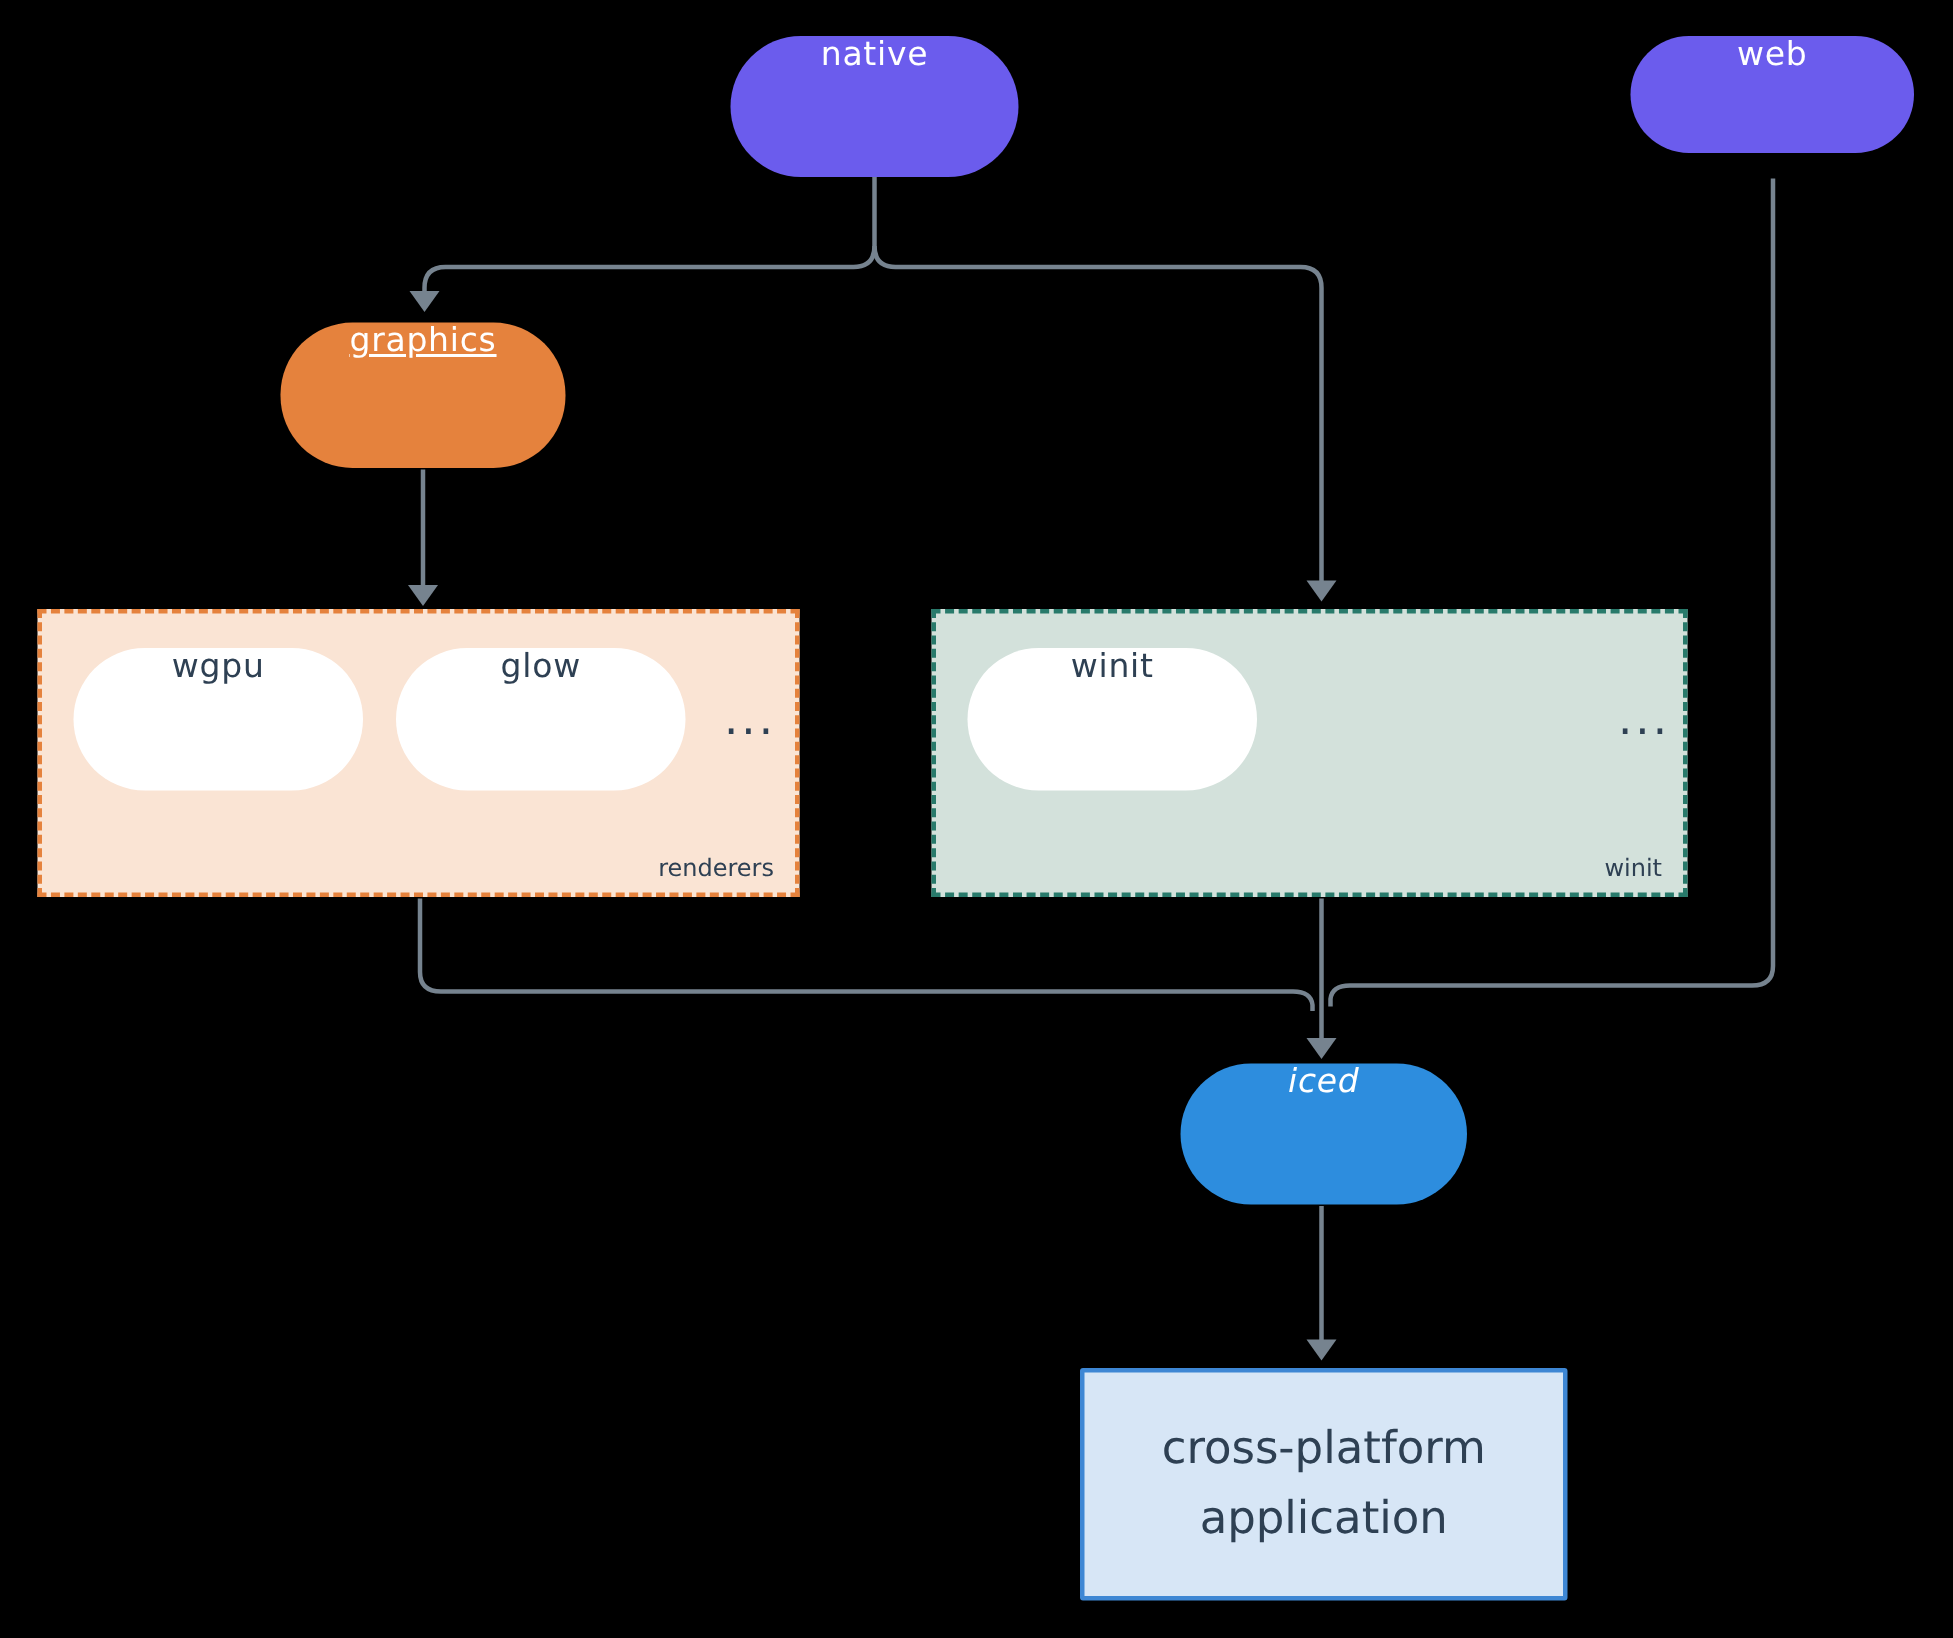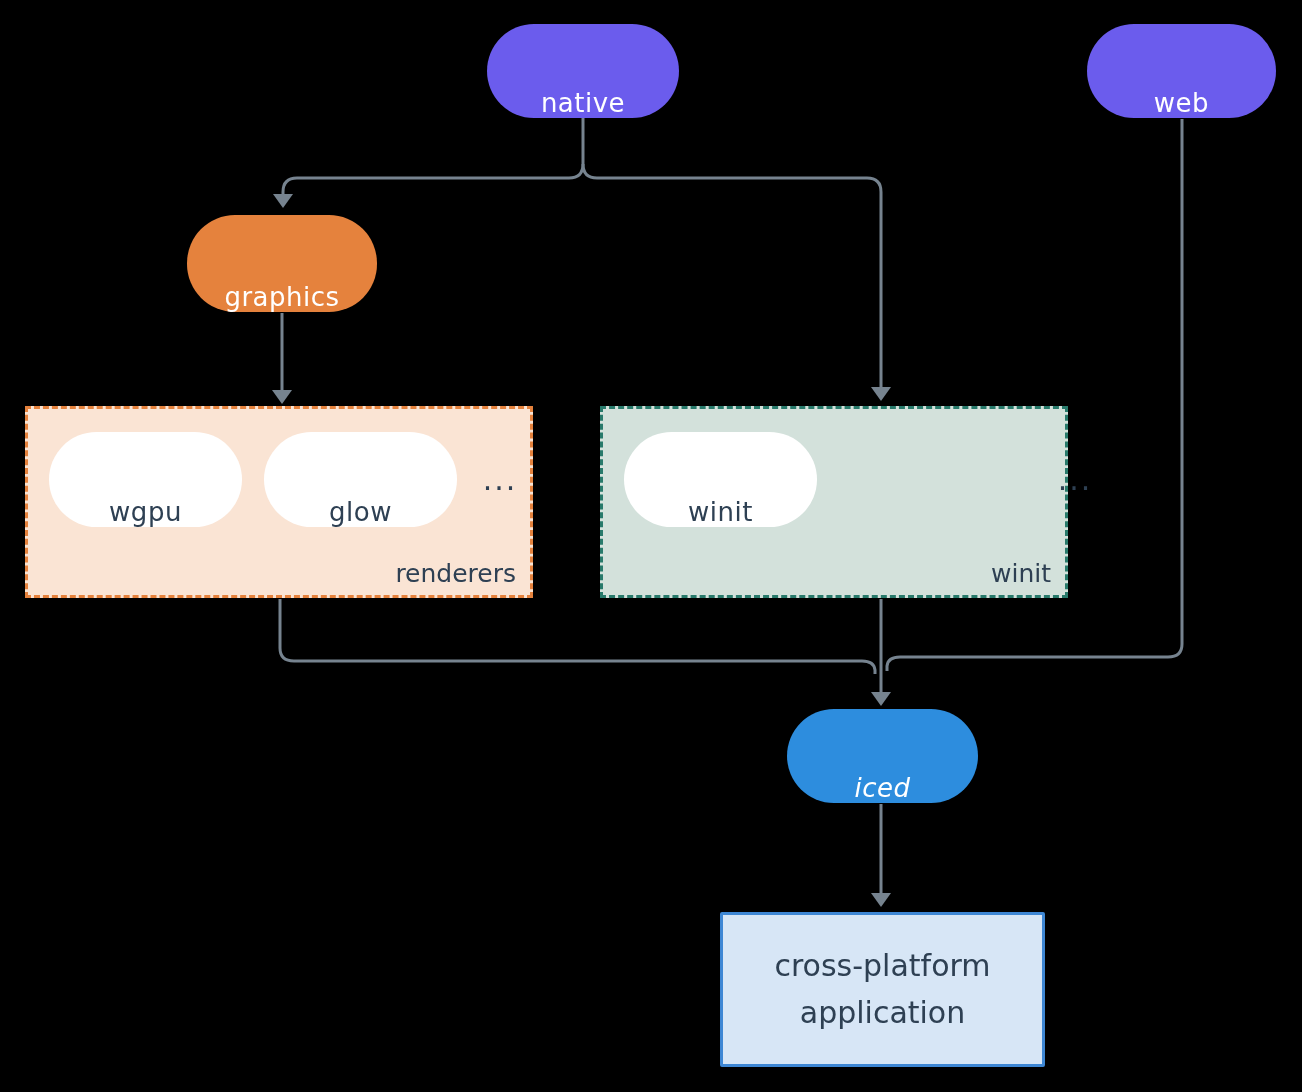--- a/index.html
+++ b/index.html
@@ -32,64 +32,64 @@
     width: 1302px; height: 1092px;
   }
   .connectors path.wire {
     fill: none;
     stroke: var(--c-line);
     stroke-width: 3;
   }
   .connectors path.head { fill: var(--c-line); stroke: none; }
   .pill {
     position: absolute;
-    display: flex; align-items: flex-end; justify-content: center;
+    display: flex; align-items: flex-start; justify-content: center;
     border-radius: 48px;
-    font-size: 26px;
+    font-size: 22px;
     letter-spacing: 0.5px;
   }
   .pill.purple { background: var(--c-purple); color: var(--c-white); }
   .pill.orange { background: var(--c-orange); color: var(--c-white); }
   .pill.blue   { background: var(--c-blue);   color: var(--c-white); }
   .pill.white  { background: var(--c-white);  color: var(--c-dark); }
 
   .node-native   { left: 487px; top: 24px;  width: 192px; height: 94px; }
-  .node-web      { left: 1087px; top: 24px; width: 189px; height: 94px; }
-  .node-graphics { left: 187px; top: 215px; width: 190px; height: 97px; }
+  .node-web      { left: 1087px; top: 24px; width: 189px; height: 78px; }
+  .node-graphics { left: 187px; top: 215px; width: 190px; height: 97px; text-decoration: underline; }
   .node-iced     { left: 787px; top: 709px; width: 191px; height: 94px; font-style: italic; }
 
   .group {
     position: absolute;
     top: 406px; height: 192px;
   }
   .group-renderers {
     left: 25px; width: 508px;
     background: var(--c-peach);
     border: 3px dashed var(--c-orange);
   }
   .group-shells {
-    left: 600px; width: 468px;
+    left: 621px; width: 504px;
     background: var(--c-mint);
     border: 3px dashed var(--c-teal);
   }
   .group .item-pill {
     position: absolute; top: 23px;
     width: 193px; height: 95px;
   }
   .group .item-0 { left: 21px; }
   .group .item-1 { left: 236px; }
   .ellipsis {
     position: absolute; top: 23px; left: 442px;
     width: 60px; height: 95px;
     display: flex; align-items: center; justify-content: center;
     color: var(--c-dark); font-size: 30px; letter-spacing: 2px;
   }
   .group-label {
     position: absolute; right: 14px; bottom: 7px;
-    color: var(--c-dark); font-size: 25px;
+    color: var(--c-dark); font-size: 16px;
   }
   .app-box {
     position: absolute;
     left: 720px; top: 912px; width: 325px; height: 155px;
     background: var(--c-lightblue);
     border: 3px solid var(--c-blueborder);
     border-radius: 2px;
     display: flex; align-items: center; justify-content: flex-end;
     text-align: center;
     color: var(--c-dark);

